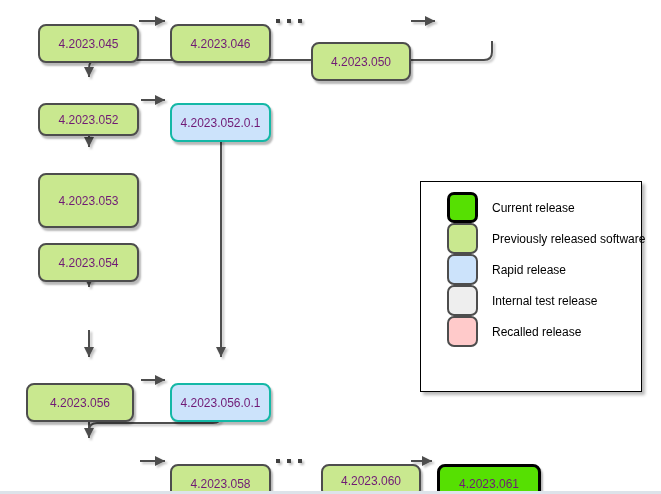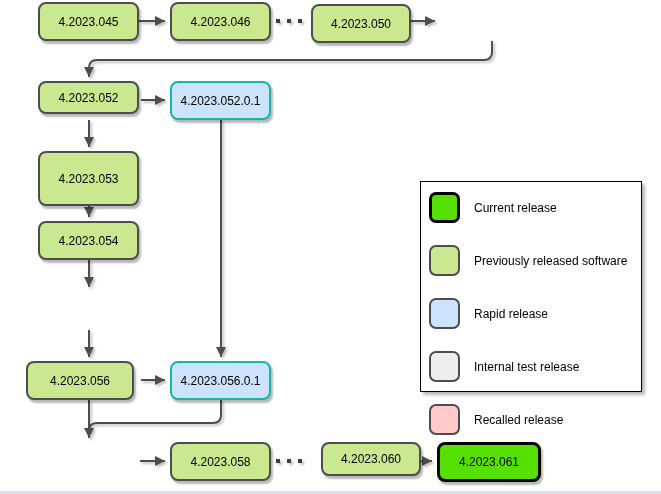--- a/index.html
+++ b/index.html
@@ -9,35 +9,36 @@
     background:#ffffff;
     font-family:"Liberation Sans", sans-serif;
     overflow:hidden;
   }
   #edges{position:absolute;left:0;top:0;width:661px;height:494px;}
   .node{
     position:absolute;
     box-sizing:border-box;
     display:flex;align-items:center;justify-content:center;
     border-radius:8px;
-    font-size:12px;color:#000000;
+    font-size:12px;color:#701a75;
     text-align:center;
     white-space:nowrap;
     box-shadow:2px 3px 2px rgba(0,0,0,0.28);
+    margin-top:22px;
   }
   .node.previous{background:#c9e88f;border:2px solid #4d4d4d;}
   .node.rapid{background:#cce3fb;border:2px solid #14b8a6;}
   .node.current{background:#56e002;border:3px solid #000000;}
   #legend{
     position:absolute;left:420px;top:181px;width:222px;height:211px;
     box-sizing:border-box;
     background:#ffffff;border:1px solid #000000;
     box-shadow:3px 3px 3px rgba(0,0,0,0.28);
     display:flex;flex-direction:column;
-    padding:10px 0 0 8px;gap:22px;
+    padding:10px 0 0 26px;gap:0;
   }
   .legend-row{display:flex;align-items:center;height:31px;}
   .swatch{
     width:31px;height:31px;box-sizing:border-box;border-radius:7px;flex:0 0 auto;
   }
   .sw-current{background:#56e002;border:3px solid #000000;}
   .sw-previous{background:#c9e88f;border:2px solid #4d4d4d;}
   .sw-rapid{background:#cce3fb;border:2px solid #4d4d4d;}
   .sw-internal{background:#eeeeee;border:2px solid #4d4d4d;}
   .sw-recalled{background:#ffcaca;border:2px solid #4d4d4d;}
@@ -76,21 +77,21 @@
       <path d="M89,400 L89,438" marker-end="url(#arrow)"></path>
       <path d="M221,400 L221,415 Q221,423 213,423 L97,423 Q89,423 89,431"></path>
       <path d="M140,461 L165,461" marker-end="url(#arrow)"></path>
       <path d="M276,461 L308,461" stroke-width="4" stroke-dasharray="4 7" stroke="#3f3f3f"></path>
       <path d="M411,461 L432,461" marker-end="url(#arrow)"></path>
     </g>
   </svg>
 
   <div class="node previous" style="left:38px;top:2px;width:101px;height:39px">4.2023.045</div>
   <div class="node previous" style="left:170px;top:2px;width:101px;height:39px">4.2023.046</div>
-  <div class="node previous" style="left:311px;top:4px;width:100px;height:39px">4.2023.050</div>
+  <div class="node previous" style="left:311px;top:20px;width:100px;height:39px">4.2023.050</div>
 
   <div class="node previous" style="left:38px;top:81px;width:101px;height:33px">4.2023.052</div>
   <div class="node rapid" style="left:170px;top:81px;width:101px;height:39px">4.2023.052.0.1</div>
 
   <div class="node previous" style="left:38px;top:151px;width:101px;height:55px">4.2023.053</div>
   <div class="node previous" style="left:38px;top:221px;width:101px;height:39px">4.2023.054</div>
 
   <div class="node previous" style="left:26px;top:361px;width:108px;height:39px">4.2023.056</div>
   <div class="node rapid" style="left:170px;top:361px;width:101px;height:39px">4.2023.056.0.1</div>
 

